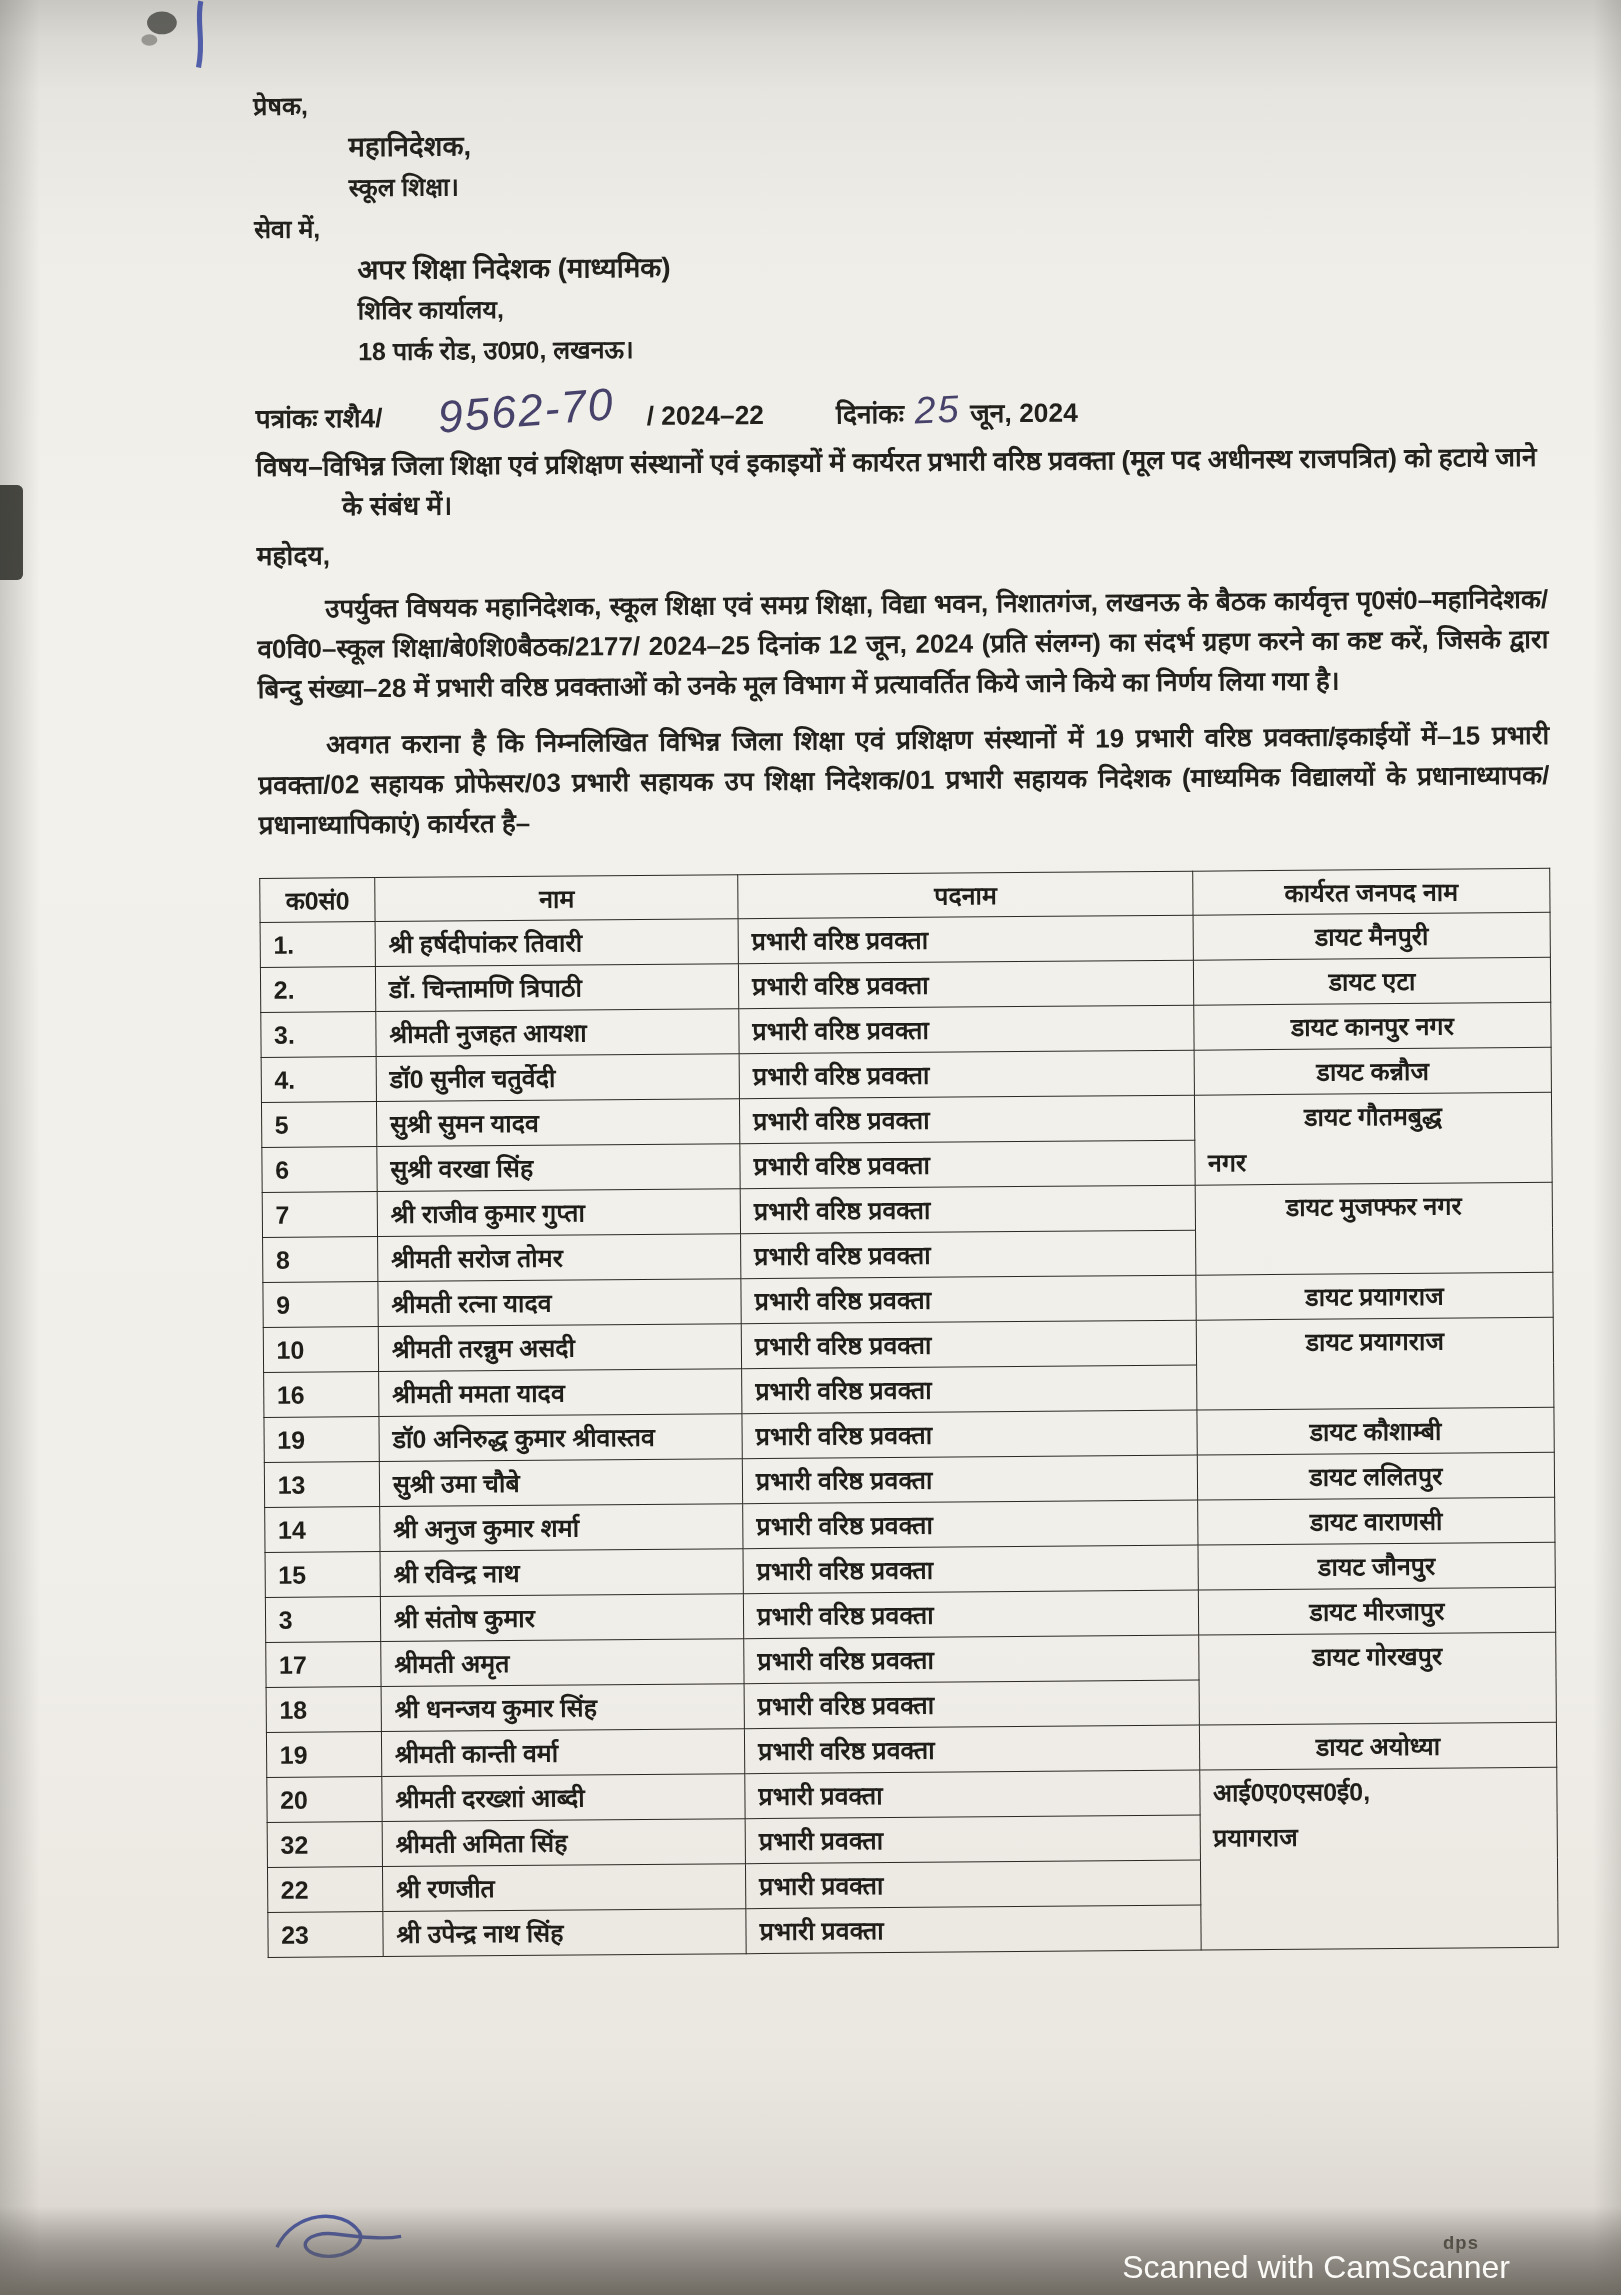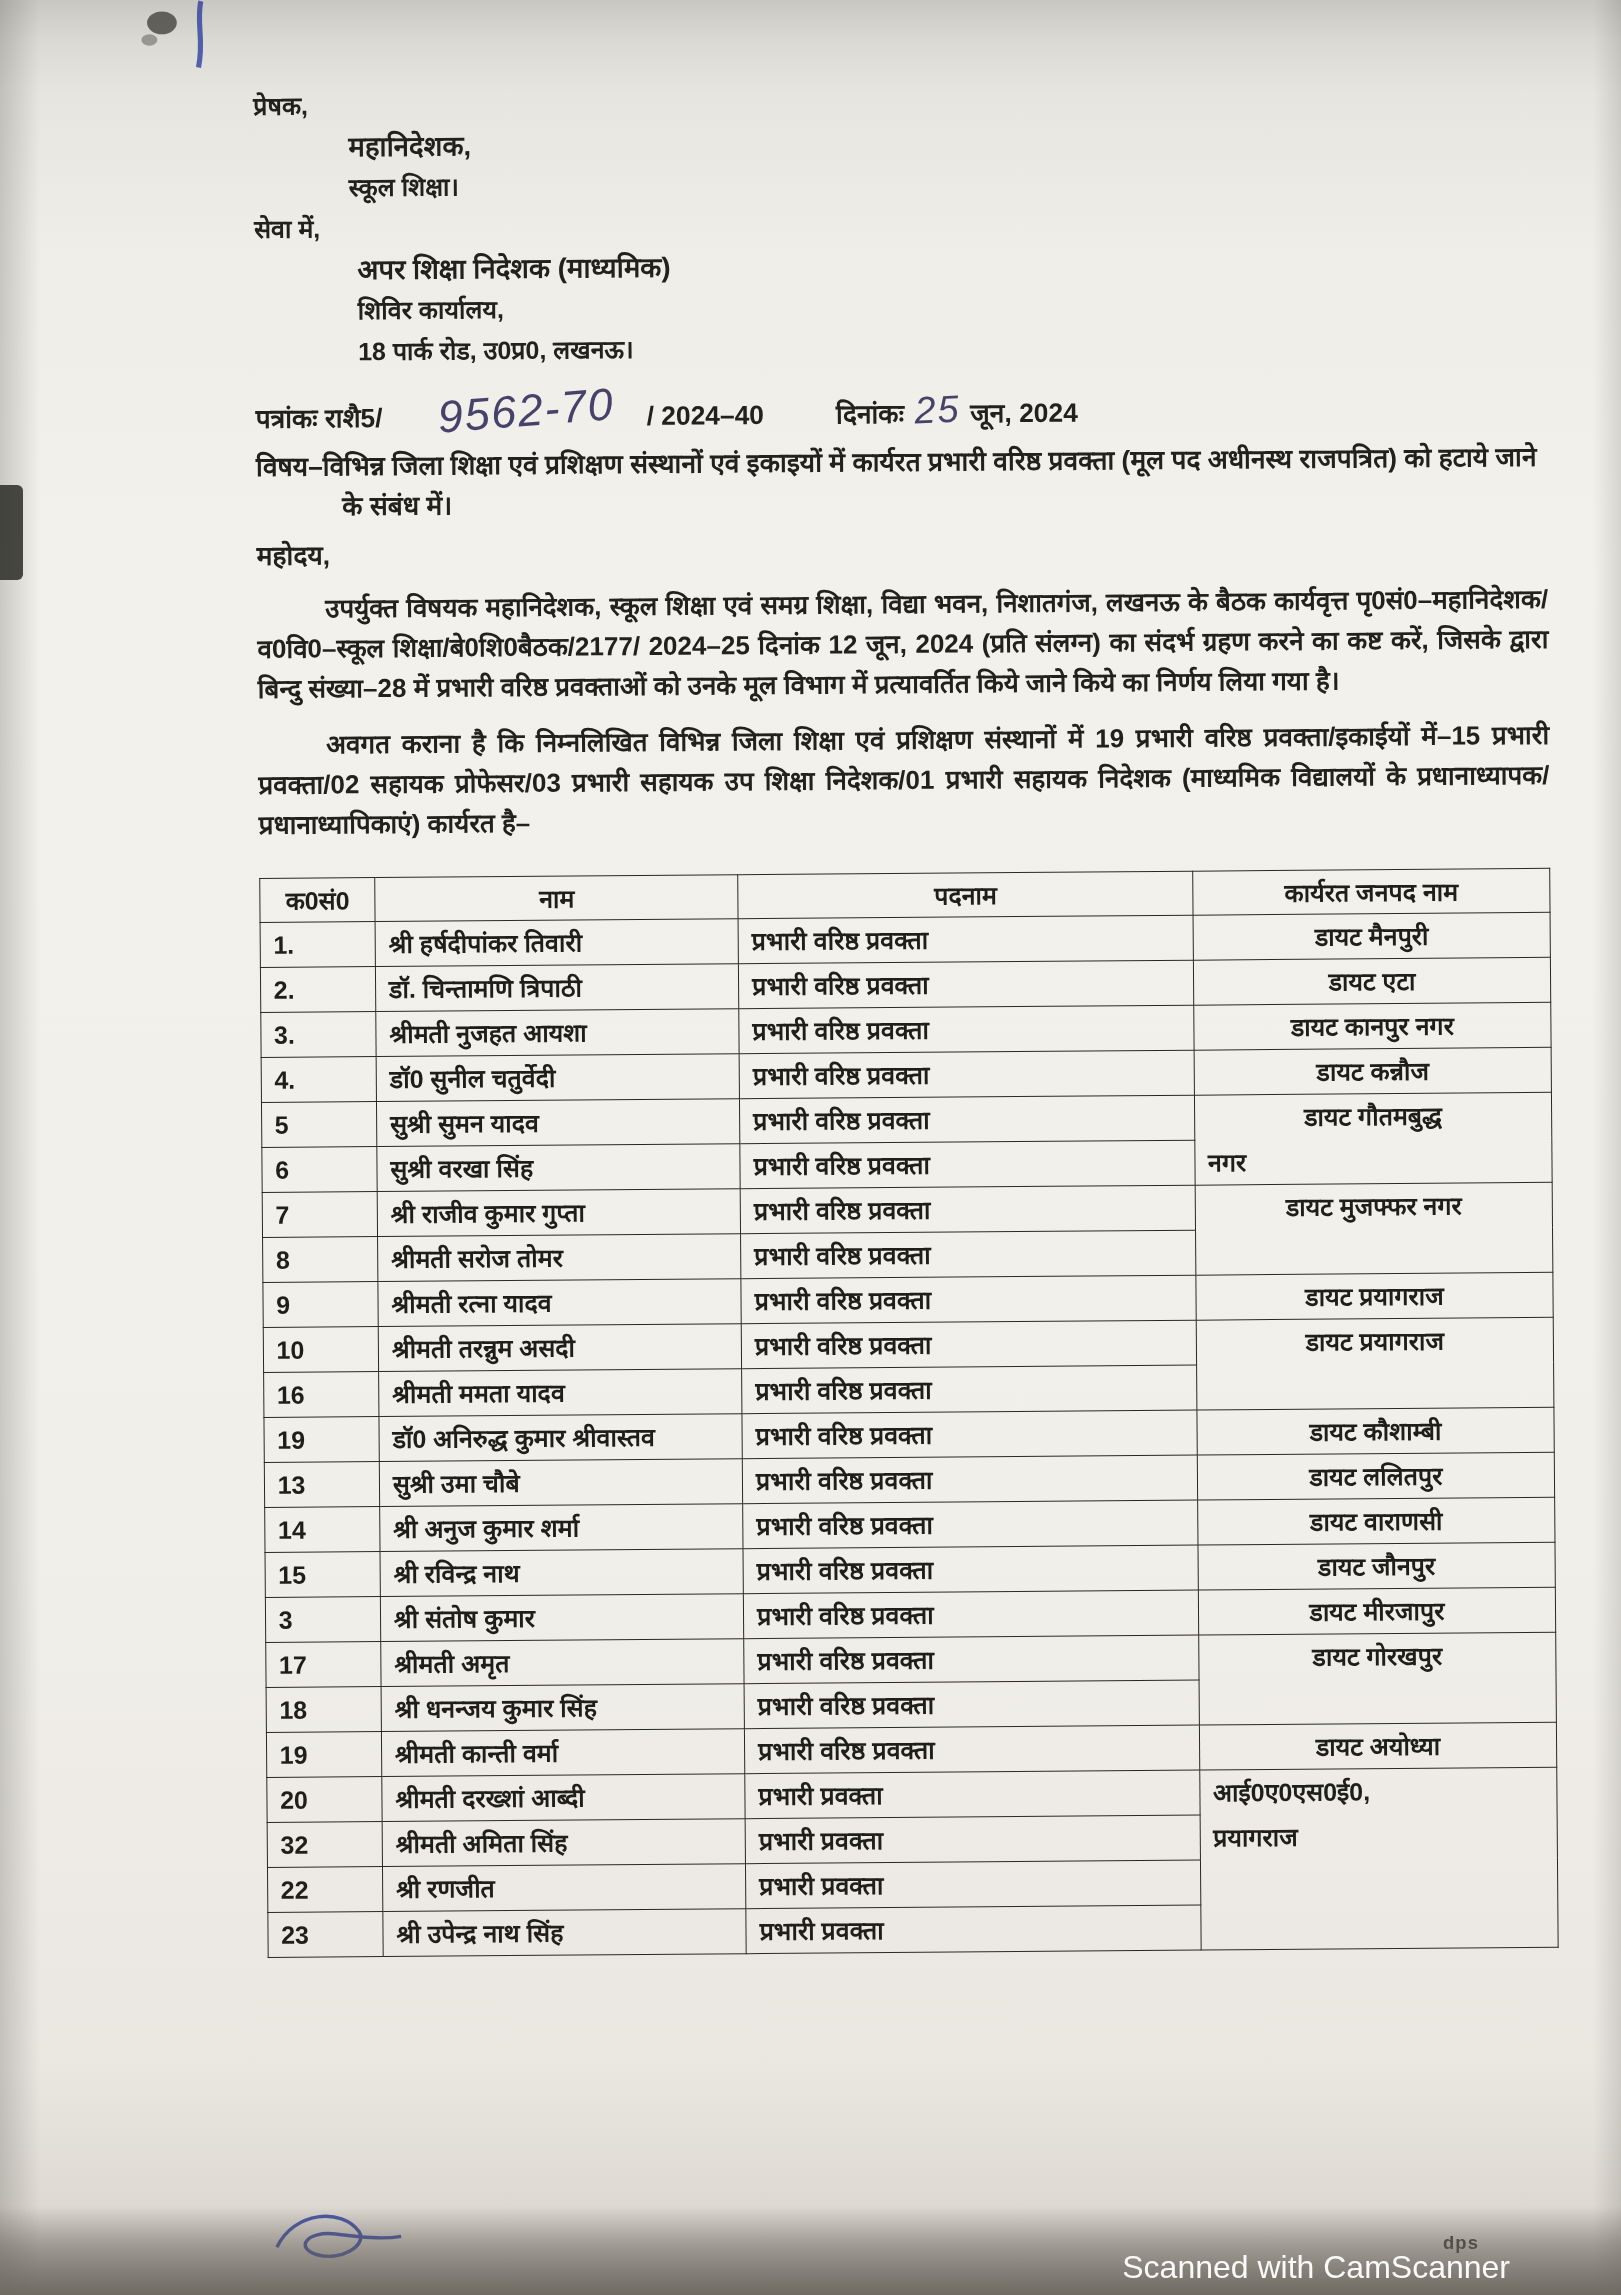--- a/index.html
+++ b/index.html
@@ -113,23 +113,23 @@
 
     <div class="line">प्रेषक,</div>
     <div class="line big ind-1">महानिदेशक,</div>
     <div class="line ind-1">स्कूल शिक्षा।</div>
     <div class="line">सेवा में,</div>
     <div class="line big ind-2">अपर शिक्षा निदेशक (माध्यमिक)</div>
     <div class="line ind-2">शिविर कार्यालय,</div>
     <div class="line ind-2">18 पार्क रोड, उ0प्र0, लखनऊ।</div>
 
     <div class="ref-line">
-      <span>पत्रांकः राशै5/</span>
+      <span>पत्रांकः राशै4/</span>
       <span class="handwriting hw-ref">9562-70</span>
-      <span>/ 2024–40</span>
+      <span>/ 2024–22</span>
       <span class="date-label">दिनांकः</span>
       <span class="handwriting hw-day">25</span>
       <span>जून, 2024</span>
     </div>
 
     <div class="subject">विषय–विभिन्न जिला शिक्षा एवं प्रशिक्षण संस्थानों एवं इकाइयों में कार्यरत प्रभारी वरिष्ठ प्रवक्ता (मूल पद अधीनस्थ राजपत्रित) को हटाये जाने के संबंध में।</div>
     <div class="salutation">महोदय,</div>
     <div class="para">उपर्युक्त विषयक महानिदेशक, स्कूल शिक्षा एवं समग्र शिक्षा, विद्या भवन, निशातगंज, लखनऊ के बैठक कार्यवृत्त पृ0सं0–महानिदेशक/व0वि0–स्कूल शिक्षा/बे0शि0बैठक/2177/ 2024–25 दिनांक 12 जून, 2024 (प्रति संलग्न) का संदर्भ ग्रहण करने का कष्ट करें, जिसके द्वारा बिन्दु संख्या–28 में प्रभारी वरिष्ठ प्रवक्ताओं को उनके मूल विभाग में प्रत्यावर्तित किये जाने किये का निर्णय लिया गया है।</div>
     <div class="para">अवगत कराना है कि निम्नलिखित विभिन्न जिला शिक्षा एवं प्रशिक्षण संस्थानों में 19 प्रभारी वरिष्ठ प्रवक्ता/इकाईयों में–15 प्रभारी प्रवक्ता/02 सहायक प्रोफेसर/03 प्रभारी सहायक उप शिक्षा निदेशक/01 प्रभारी सहायक निदेशक (माध्यमिक विद्यालयों के प्रधानाध्यापक/ प्रधानाध्यापिकाएं) कार्यरत है–</div>
 

